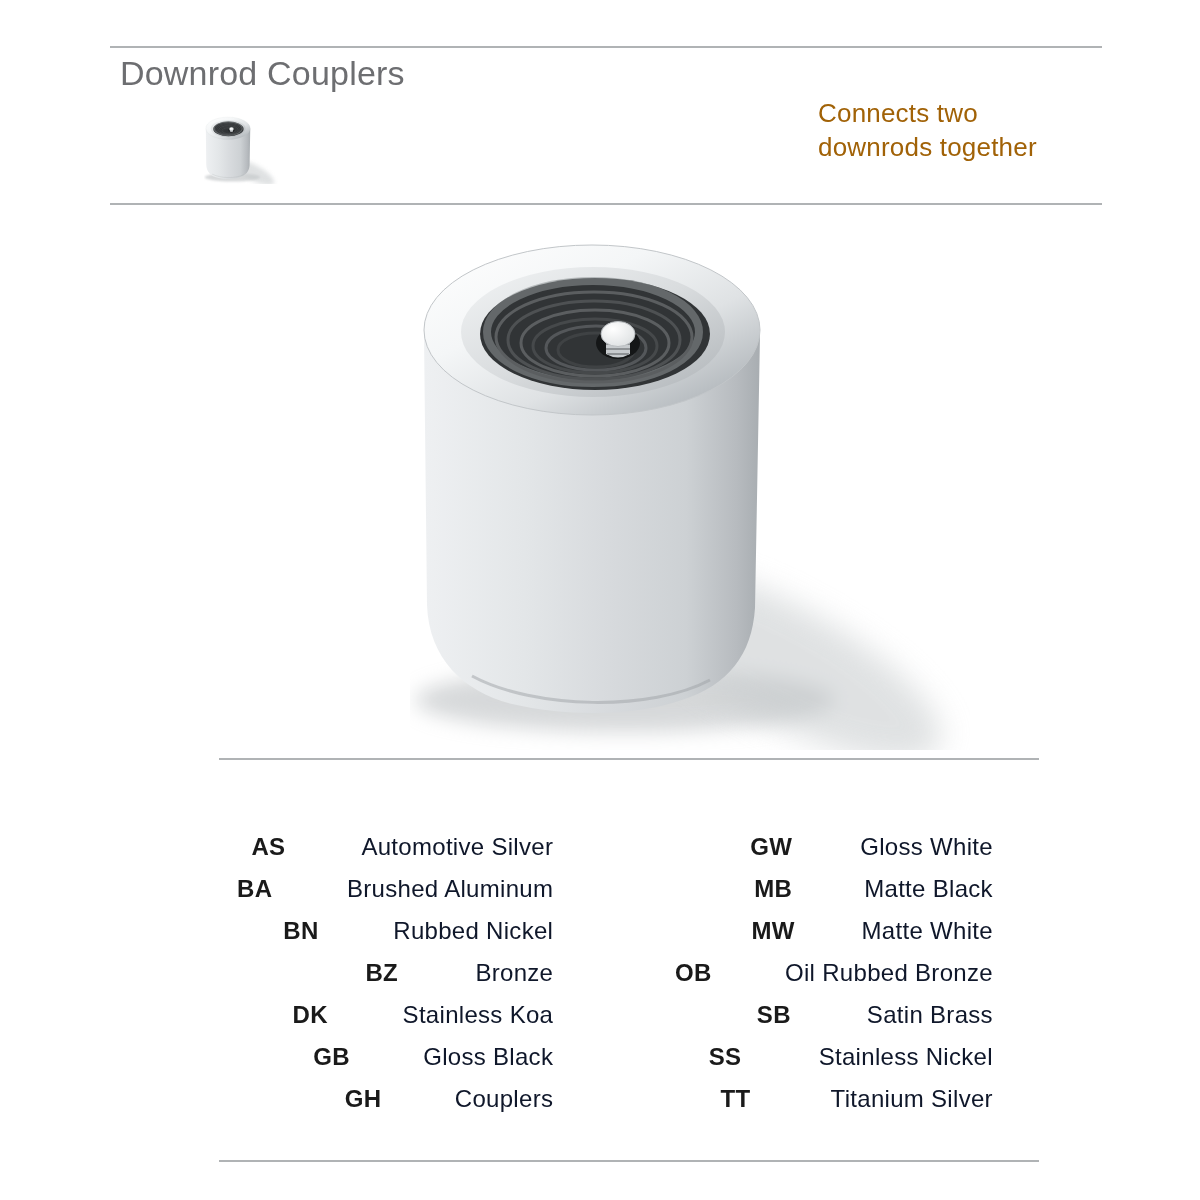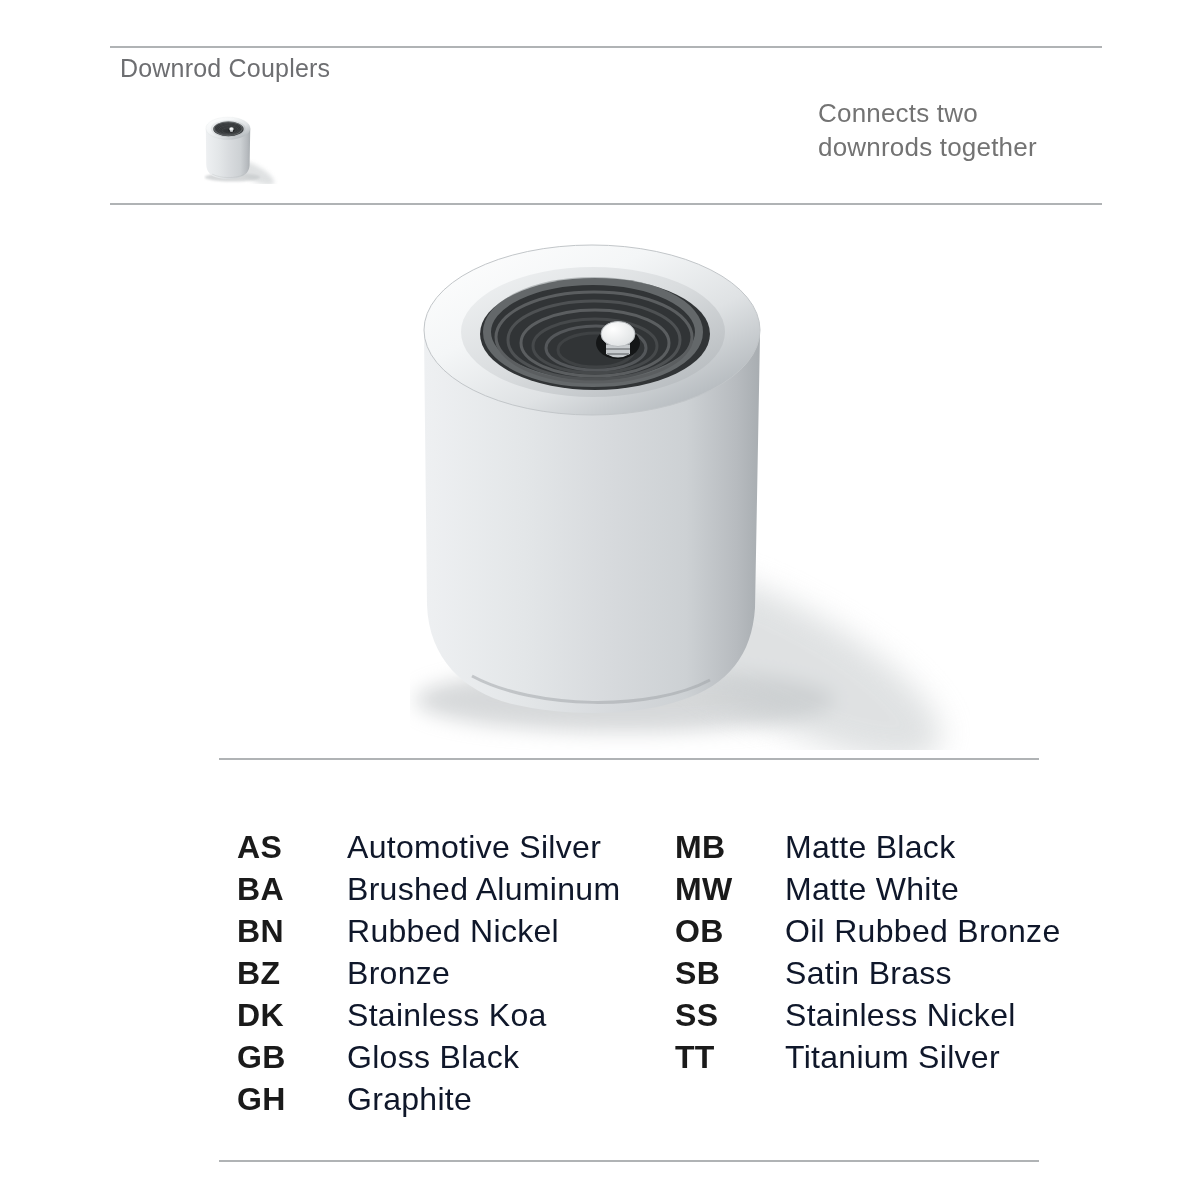--- a/index.html
+++ b/index.html
@@ -15,42 +15,42 @@
   }
   .divider.wide{left:110px;width:992px;}
   .divider.narrow{left:219px;width:820px;}
   #hr-top{top:46px;}
   #hr-under-header{top:203px;}
   #hr-above-list{top:758px;}
   #hr-bottom{top:1160px;}
 
   .page-title{
     position:absolute;left:120px;top:54px;
-    font-size:25px;color:#6d6e71;letter-spacing:0.2px;
+    font-size:34px;color:#6d6e71;letter-spacing:0.2px;
   }
   .product-desc{
     position:absolute;left:818px;top:96px;width:250px;
-    font-size:26px;line-height:34px;color:#737373;letter-spacing:0.2px;
+    font-size:26px;line-height:34px;color:#a16207;letter-spacing:0.2px;
   }
   .thumb-svg{
     position:absolute;left:204px;top:115px;width:74px;height:69px;
   }
   .main-svg{
     position:absolute;left:410px;top:230px;width:560px;height:520px;
   }
 
   .finish-list{
     position:absolute;top:826px;left:0;width:1200px;
   }
   .finish-col{position:absolute;top:0;}
   .finish-col.left{left:237px;}
   .finish-col.right{left:675px;}
   .finish-row{
     display:flex;align-items:center;height:42px;
-    font-size:32px;letter-spacing:0.3px;
+    font-size:24px;letter-spacing:0.3px;justify-content:flex-end;
   }
   .finish-code{
     width:110px;font-weight:700;color:#1a1a1a;
   }
   .finish-name{
     color:#0f172a;white-space:nowrap;
   }
 </style>
 </head>
 <body>
@@ -157,25 +157,29 @@
       <div class="finish-row">
         <span class="finish-code">DK</span>
         <span class="finish-name">Stainless Koa</span>
       </div>
       <div class="finish-row">
         <span class="finish-code">GB</span>
         <span class="finish-name">Gloss Black</span>
       </div>
       <div class="finish-row">
         <span class="finish-code">GH</span>
-        <span class="finish-name">Graphite</span>
+        <span class="finish-name">Couplers</span>
       </div>
     </div>
     <div class="finish-col right">
       <div class="finish-row">
+        <span class="finish-code">GW</span>
+        <span class="finish-name">Gloss White</span>
+      </div>
+      <div class="finish-row">
         <span class="finish-code">MB</span>
         <span class="finish-name">Matte Black</span>
       </div>
       <div class="finish-row">
         <span class="finish-code">MW</span>
         <span class="finish-name">Matte White</span>
       </div>
       <div class="finish-row">
         <span class="finish-code">OB</span>
         <span class="finish-name">Oil Rubbed Bronze</span>

